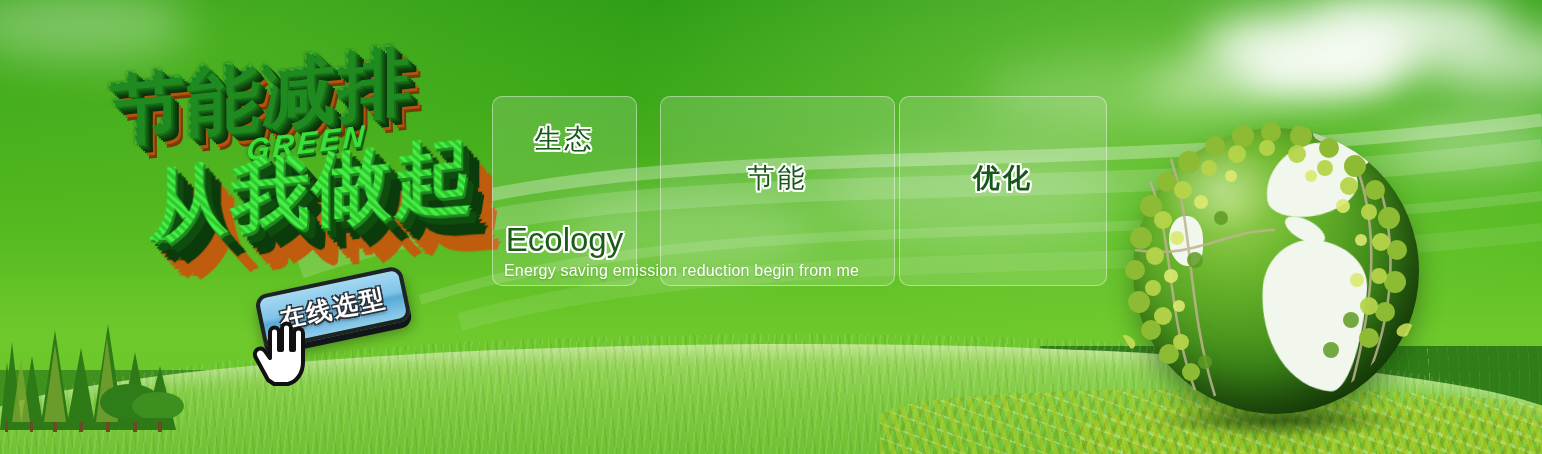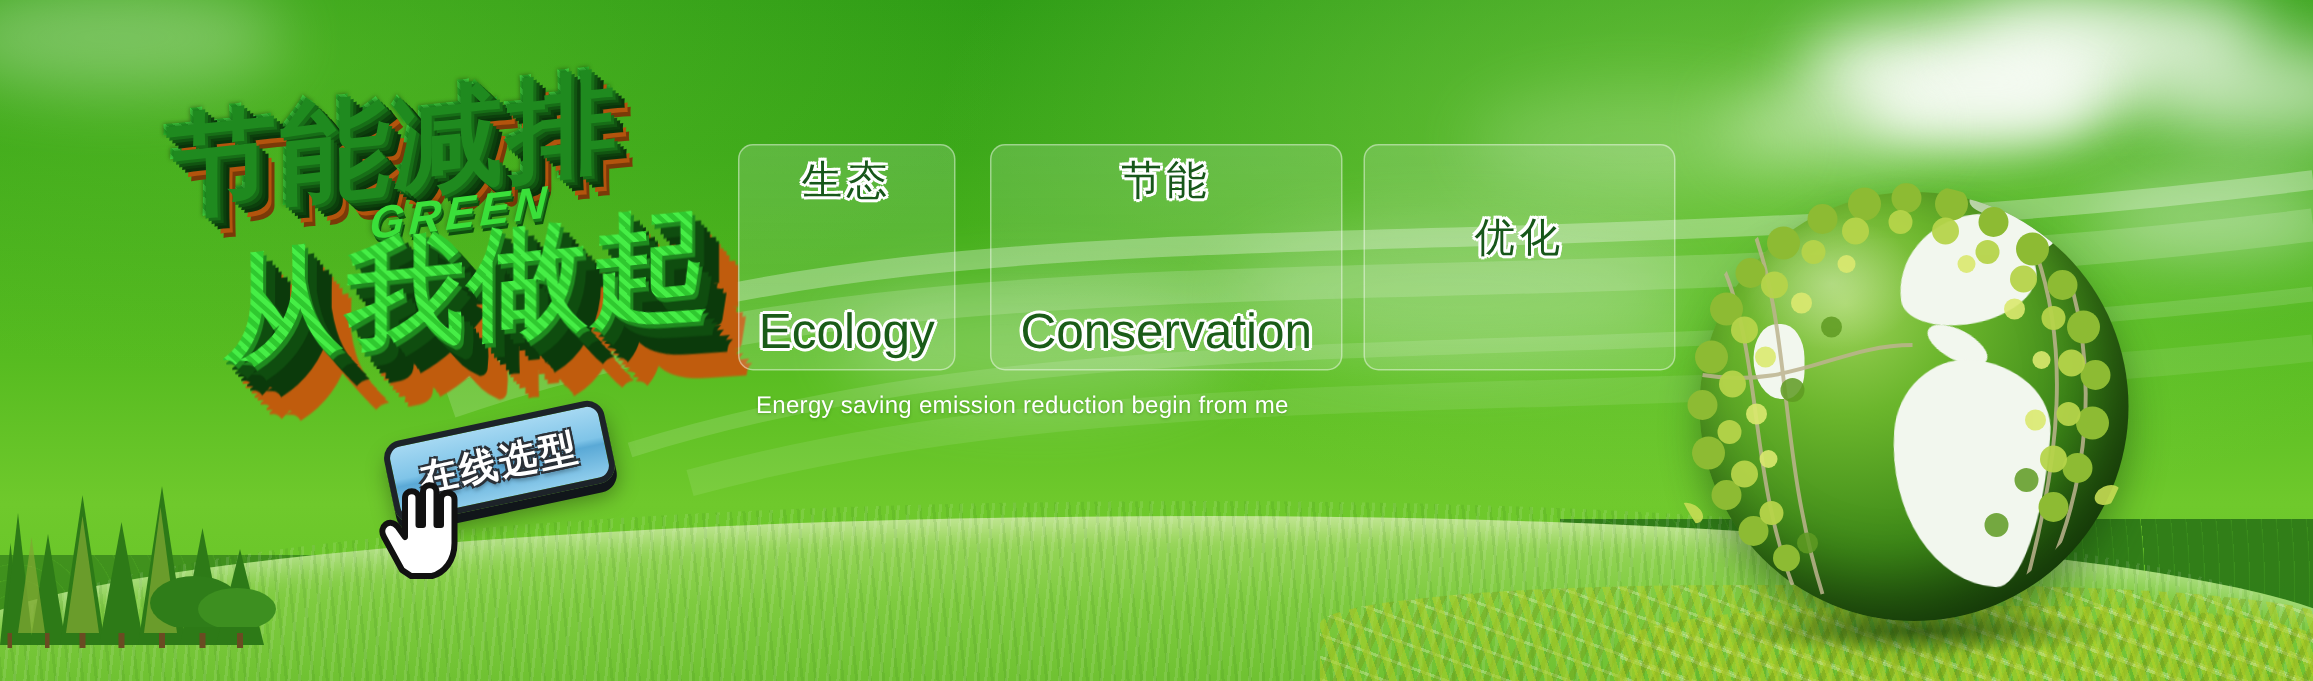--- a/index.html
+++ b/index.html
@@ -103,21 +103,21 @@
     position:absolute; inset:0; display:flex; align-items:center; justify-content:center;
     font-size:25px; font-weight:bold; color:#ffffff; letter-spacing:2px;
     text-shadow:-1.5px -1.5px 0 #2b3138, 1.5px -1.5px 0 #2b3138, -1.5px 1.5px 0 #2b3138,
                 1.5px 1.5px 0 #2b3138, 0 3px 3px rgba(0,0,0,.35);
   }
   .hand-cursor{ position:absolute; left:246px; top:318px; width:64px; height:70px; }
 
   
   .cards{ position:absolute; left:492px; top:96px; height:147px; }
   .card{
-    position:absolute; top:0; height:151px; border-radius:10px;
+    position:absolute; top:0; height:190px; border-radius:10px;
     background:linear-gradient(180deg, rgba(255,255,255,.16) 0%, rgba(255,255,255,.10) 55%, rgba(255,255,255,.14) 100%);
     border:1px solid rgba(255,255,255,.42);
     display:flex; flex-direction:column; align-items:center; justify-content:center;
     cursor:pointer;
     gap:44px;
   }
   .card .cn{
     font-size:27px; color:#17571a; letter-spacing:3px; line-height:1; margin-bottom:26px;
     text-shadow:-1.6px -1.6px 0 #fff, 1.6px -1.6px 0 #fff, -1.6px 1.6px 0 #fff, 1.6px 1.6px 0 #fff,
                 -2px 0 0 #fff, 2px 0 0 #fff, 0 -2px 0 #fff, 0 2px 0 #fff;
@@ -326,22 +326,21 @@
              C57,56 50,64 42,66 L28,66 Z" fill="#ffffff" stroke="#111111" stroke-width="4" stroke-linejoin="round"></path>
   </svg>
 
   <div class="cards">
     <div class="card" style="left:0px; width:145px;">
       <div class="cn">生态</div>
       <div class="en">Ecology</div>
     </div>
     <div class="card" style="left:168px; width:235px;">
       <div class="cn">节能</div>
-      <div class="en">Conservation</div>
     </div>
-    <div class="card" style="left:417px; width:208px;">
+    <div class="card" style="left:407px; width:208px;font-weight:bold;">
       <div class="cn">优化</div>
     </div>
   </div>
 
   <div class="tagline">Energy saving emission reduction begin from me</div>
 
 </div>
 
 </body></html>

